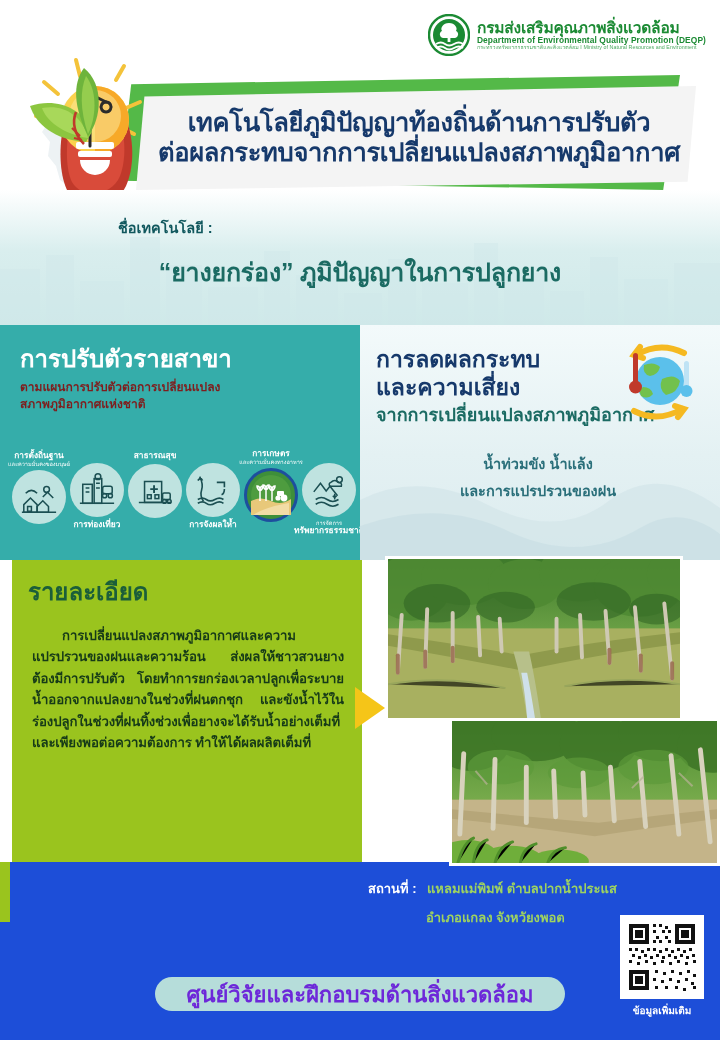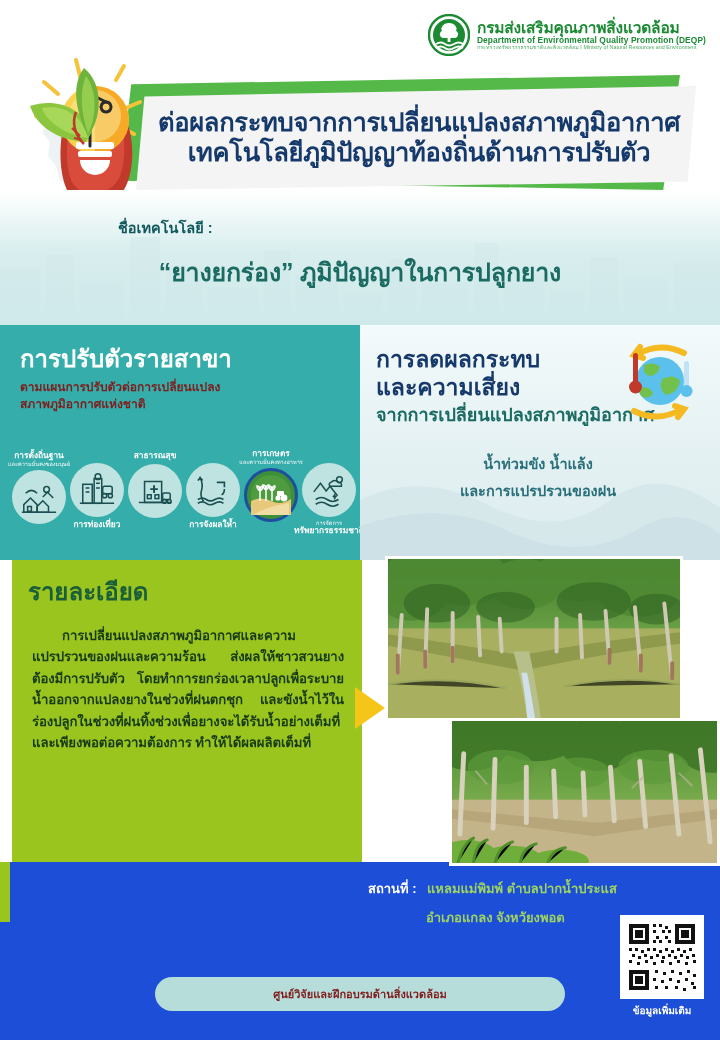--- a/index.html
+++ b/index.html
@@ -119,21 +119,21 @@
   .place-v2 { font-size:13px; font-weight:700; color:#9fd45f; margin-left:58px; margin-top:8px; display:block; }
 
   .qr-box { position:absolute; left:620px; top:53px; width:84px; height:84px; background:#ffffff; padding:5px; }
   .qr-cap { position:absolute; left:612px; top:141px; width:100px; text-align:center; font-size:10px; font-weight:700; color:#ffffff; }
 
   .footer-pill {
     position:absolute; left:155px; top:977px; width:410px; height:34px;
     background:#b6ddda; border-radius:17px;
     display:flex; align-items:center; justify-content:center; z-index:8;
   }
-  .footer-pill span { font-size:11px; font-weight:700; color:#7f1d1d; }
+  .footer-pill span { font-size:22px; font-weight:700; color:#6d28d9; }
 </style>
 </head>
 <body>
 
 <div id="poster">
 
   <div class="header">
 
     <svg class="hdr-skyline" viewBox="0 0 720 140" preserveAspectRatio="none">
       <rect x="0" y="95" width="720" height="45" fill="#dceef0"></rect>
@@ -159,22 +159,22 @@
     </svg>
 
     <svg class="thai-map" viewBox="0 0 120 150">
       <path d="M46 4 L62 6 L70 18 L66 30 L74 36 L86 34 L94 44 L88 58 L78 62 L72 74 L80 82 L76 94 L66 96
                L62 108 L68 120 L62 136 L52 146 L44 138 L48 122 L42 110 L44 96 L34 88 L30 74 L22 64
                L24 50 L16 40 L24 28 L34 24 L38 12 Z" fill="#b9ccd6" opacity=".75"></path>
     </svg>
 
     <div class="banner-green"></div>
     <div class="banner-white">
+      <div class="banner-line">เทคโนโลยีภูมิปัญญาท้องถิ่นด้านการปรับตัว</div>
       <div class="banner-line">ต่อผลกระทบจากการเปลี่ยนแปลงสภาพภูมิอากาศ</div>
-      <div class="banner-line">เทคโนโลยีภูมิปัญญาท้องถิ่นด้านการปรับตัว</div>
     </div>
 
     <svg class="bulb-pin" viewBox="0 0 150 165">
       <g stroke="#f4c33a" stroke-width="4" stroke-linecap="round">
         <line x1="26" y1="32" x2="40" y2="44"></line>
           <line x1="18" y1="66" x2="34" y2="68"></line>
         <line x1="58" y1="10" x2="62" y2="26"></line>
           <line x1="106" y1="16" x2="98" y2="30"></line>
         <line x1="122" y1="52" x2="108" y2="58"></line>
           <line x1="116" y1="84" x2="104" y2="78"></line>

